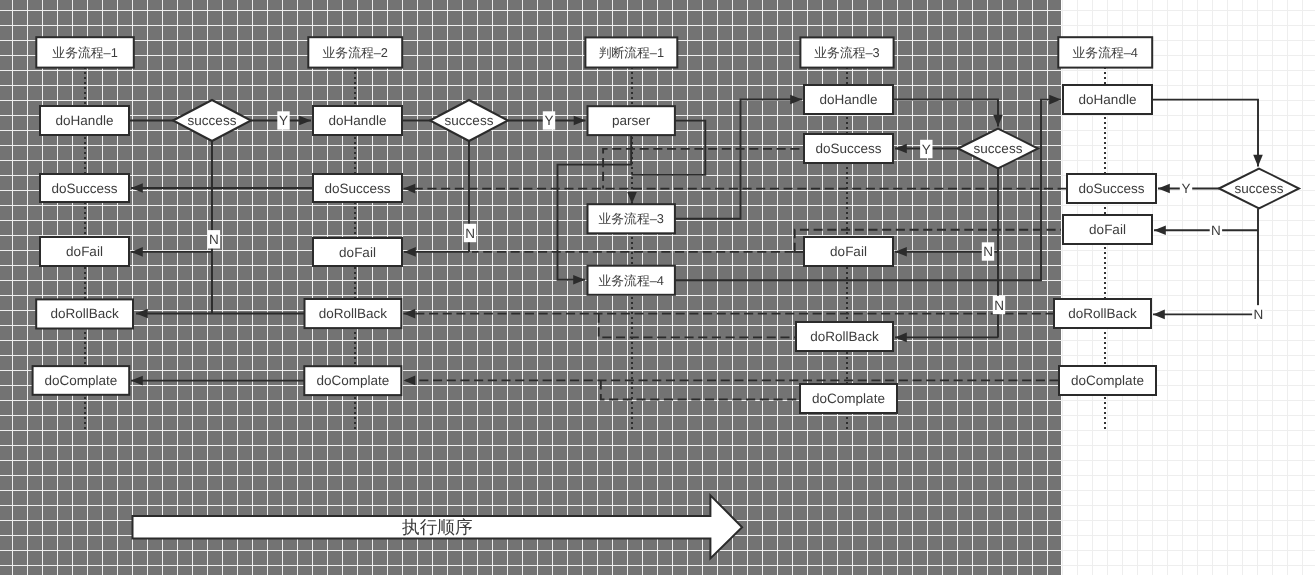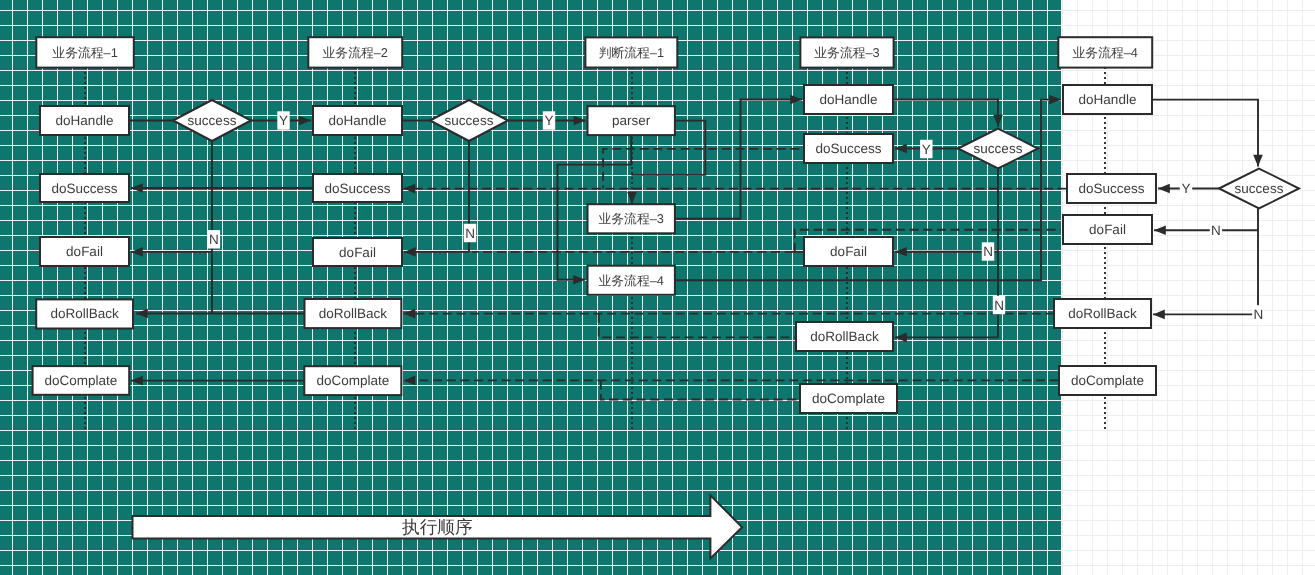--- a/index.html
+++ b/index.html
@@ -1,20 +1,20 @@
 <!DOCTYPE html>
 <html><head>
 <meta charset="utf-8">
 <title>flow</title>
 <style>
   html,body{margin:0;padding:0;background:#fff;}
   body{width:1315px;height:575px;overflow:hidden;
        font-family:"Liberation Sans","DejaVu Sans",sans-serif;
        text-rendering:geometricPrecision;}
-  #canvas{position:relative;width:1061px;height:575px;background:#0f766e;}
+  #canvas{position:relative;width:1061px;height:575px;background:#737373;}
   #grid,#dia{position:absolute;left:0;top:0;width:1315px;height:575px;}
   .nodebox{fill:#ffffff;stroke:#2b2b2b;stroke-width:2;}
   .ntext{font-size:13.5px;font-family:"Liberation Sans","DejaVu Sans",sans-serif;fill:#3c3c3c;text-anchor:middle;dominant-baseline:central;}
   .edge{fill:none;stroke:#2b2b2b;stroke-width:1.9;}
   .ah{fill:#2b2b2b;stroke:none;}
   .cjk{font-size:12.8px;}
   .lbl{font-size:13.5px;fill:#3c3c3c;text-anchor:middle;dominant-baseline:central;}
   .lblbg{fill:#ffffff;stroke:none;}
 </style>
 </head>

